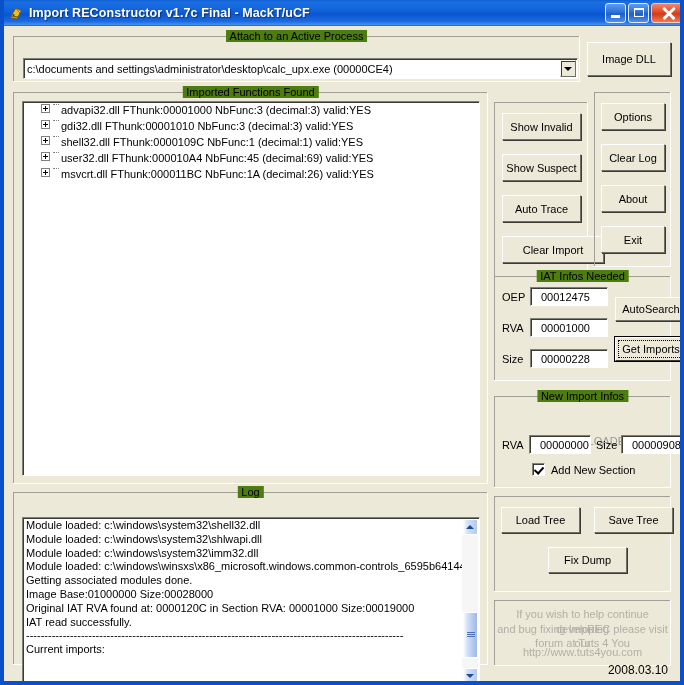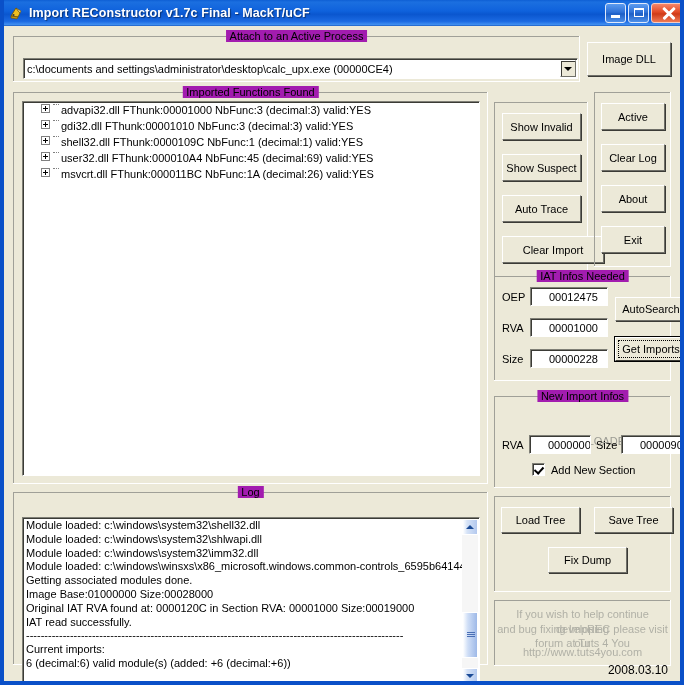--- a/index.html
+++ b/index.html
@@ -121,21 +121,21 @@
     content:"";
     position:absolute;
     left:-1px; top:-1px; right:0px; bottom:0px;
     border: 1px solid #a0a098;
     border-right: none; border-bottom: none;
     pointer-events:none;
   }
   .gb-title {
     position: absolute;
     top: -7px;
-    background: #a21caf;
+    background: #4d7c0f;
     padding: 0 4px;
     font-size: 11px;
     color: #000;
     white-space: nowrap;
     line-height: 12px;
   }
   .gb-title.center { left: 50%; transform: translateX(-50%); }
 
   
   .btn {
@@ -171,21 +171,21 @@
     box-sizing: border-box;
     background: #ffffff;
     border: 1px solid;
     border-color: #7f7f76 #ffffff #ffffff #7f7f76;
     box-shadow: inset 1px 1px 0 0 #3b3b36;
   }
   .tfield {
     font-family: "Liberation Sans", sans-serif;
     font-size: 11px;
     color: #000;
-    padding-left: 18px;
+    padding-left: 10px;
     display:flex; align-items:center;
     overflow:hidden;
     white-space: nowrap;
   }
 
   .lbl {
     position:absolute;
     font-size: 11px;
     color:#000;
     white-space:nowrap;
@@ -440,21 +440,21 @@
     </div>
 
     <div class="gb" style="left:490px; top:66px; width:94px; height:175px;margin-top:10px;">
       <div class="btn" style="left:7px; top:10px; width:79px; height:27px;">Show Invalid</div>
       <div class="btn" style="left:7px; top:51px; width:79px; height:27px;">Show Suspect</div>
       <div class="btn" style="left:7px; top:92px; width:79px; height:27px;">Auto Trace</div>
       <div class="btn" style="left:7px; top:133px; width:102px; height:27px;">Clear Import</div>
     </div>
 
     <div class="gb" style="left:590px; top:66px; width:77px; height:175px;">
-      <div class="btn" style="left:6px; top:10px; width:64px; height:27px;">Active</div>
+      <div class="btn" style="left:6px; top:10px; width:64px; height:27px;">Options</div>
       <div class="btn" style="left:6px; top:51px; width:64px; height:27px;">Clear Log</div>
       <div class="btn" style="left:6px; top:92px; width:64px; height:27px;">About</div>
       <div class="btn" style="left:6px; top:133px; width:64px; height:27px;">Exit</div>
     </div>
 
     <div class="gb" style="left:490px; top:250px; width:177px; height:105px;">
       <span class="gb-title center">IAT Infos Needed</span>
       <span class="lbl" style="left:7px; top:14px;">OEP</span>
       <div class="sunken tfield" style="left:35px; top:10px; width:78px; height:19px;">00012475</div>
 
@@ -489,21 +489,20 @@
             <div class="log-line">Module loaded: c:\windows\system32\shell32.dll</div>
             <div class="log-line">Module loaded: c:\windows\system32\shlwapi.dll</div>
             <div class="log-line">Module loaded: c:\windows\system32\imm32.dll</div>
             <div class="log-line">Module loaded: c:\windows\winsxs\x86_microsoft.windows.common-controls_6595b64144</div>
             <div class="log-line">Getting associated modules done.</div>
             <div class="log-line">Image Base:01000000 Size:00028000</div>
             <div class="log-line">Original IAT RVA found at: 0000120C in Section RVA: 00001000 Size:00019000</div>
             <div class="log-line">IAT read successfully.</div>
             <div class="log-line">-------------------------------------------------------------------------------------------------------</div>
             <div class="log-line">Current imports:</div>
-            <div class="log-line">6 (decimal:6) valid module(s) (added: +6 (decimal:+6))</div>
           </div>
         <div class="vsb">
           <div class="sb-btn up">
               <i></i>
             </div>
           <div class="sb-track">
             <div class="sb-thumb" style="top:58%; height:46px;">
               <div class="grip"></div>
             </div>
           </div>

